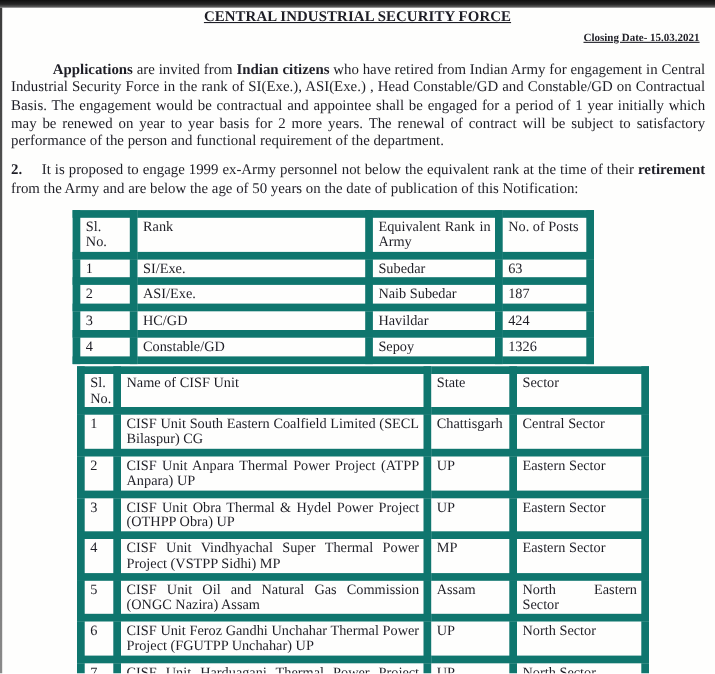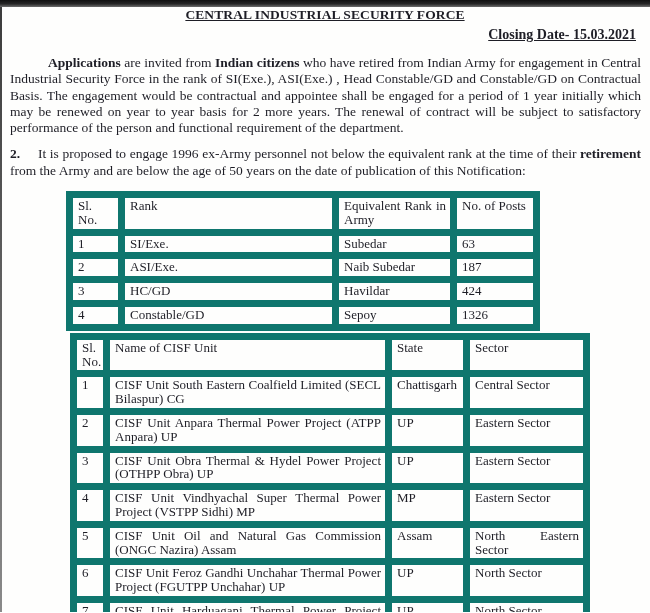--- a/index.html
+++ b/index.html
@@ -16,21 +16,21 @@
   .left-edge{
     position:absolute;top:7px;left:0;width:2px;height:606px;
     background:linear-gradient(to bottom,#3c3c3c 0%,#8a8a8a 100%);
   }
   .doc-title,.doc-subtitle{
     margin:0;text-align:center;font-size:13.5px;font-weight:bold;
     text-decoration:underline;line-height:16px;letter-spacing:0.1px;
   }
   .doc-title{padding-top:7px;}
   .closing-date{
-    margin:4px 12px 0 0;text-align:right;font-size:14px;font-weight:bold;
+    margin:4px 12px 0 0;text-align:right;font-size:10px;font-weight:bold;
     line-height:16px;
   }
   .closing-date span{text-decoration:underline;padding:0 2px 1px 8px;}
   .para{
     margin:4px 9px 0 10px;text-align:justify;font-size:13.5px;line-height:16.3px;
   }
   .p1{margin-top:12px;text-indent:38px;}
   .p2{margin-top:10px;}
   .num{display:inline-block;font-style:normal;}
   .n2{width:28px;font-weight:bold;}
@@ -58,21 +58,21 @@
   <div class="left-edge"></div>
 
   <h1 class="doc-title">CENTRAL INDUSTRIAL SECURITY FORCE</h1>
 
   <div class="closing-date">
     <span>Closing Date- 15.03.2021</span>
   </div>
 
   <p class="para p1"><b>Applications</b><span> are invited from </span><b>Indian citizens</b><span> who have retired from Indian Army for engagement in Central Industrial Security Force in the rank of SI(Exe.), ASI(Exe.) , Head Constable/GD and Constable/GD on Contractual Basis.  The engagement would be contractual and appointee shall be engaged for a period of 1 year initially which may be renewed on year to year basis for 2 more years.  The renewal of contract will be subject to satisfactory performance of the person and functional requirement of the department.</span></p>
 
-  <p class="para p2"><span class="num n2">2.</span><span>It is proposed to engage 1996 ex-Army personnel not below the equivalent rank at the time of their </span><b>retirement</b><span> from the Army and are below the age of 50 years on the date of publication of this Notification:</span></p>
+  <p class="para p2"><span class="num n2">2.</span><span>It is proposed to engage 1999 ex-Army personnel not below the equivalent rank at the time of their </span><b>retirement</b><span> from the Army and are below the age of 50 years on the date of publication of this Notification:</span></p>
 
   <table class="t1">
     <colgroup>
       <col style="width:52px">
         <col style="width:214px">
         <col style="width:118px">
         <col style="width:83px">
     </colgroup>
     <thead>
       <tr>

